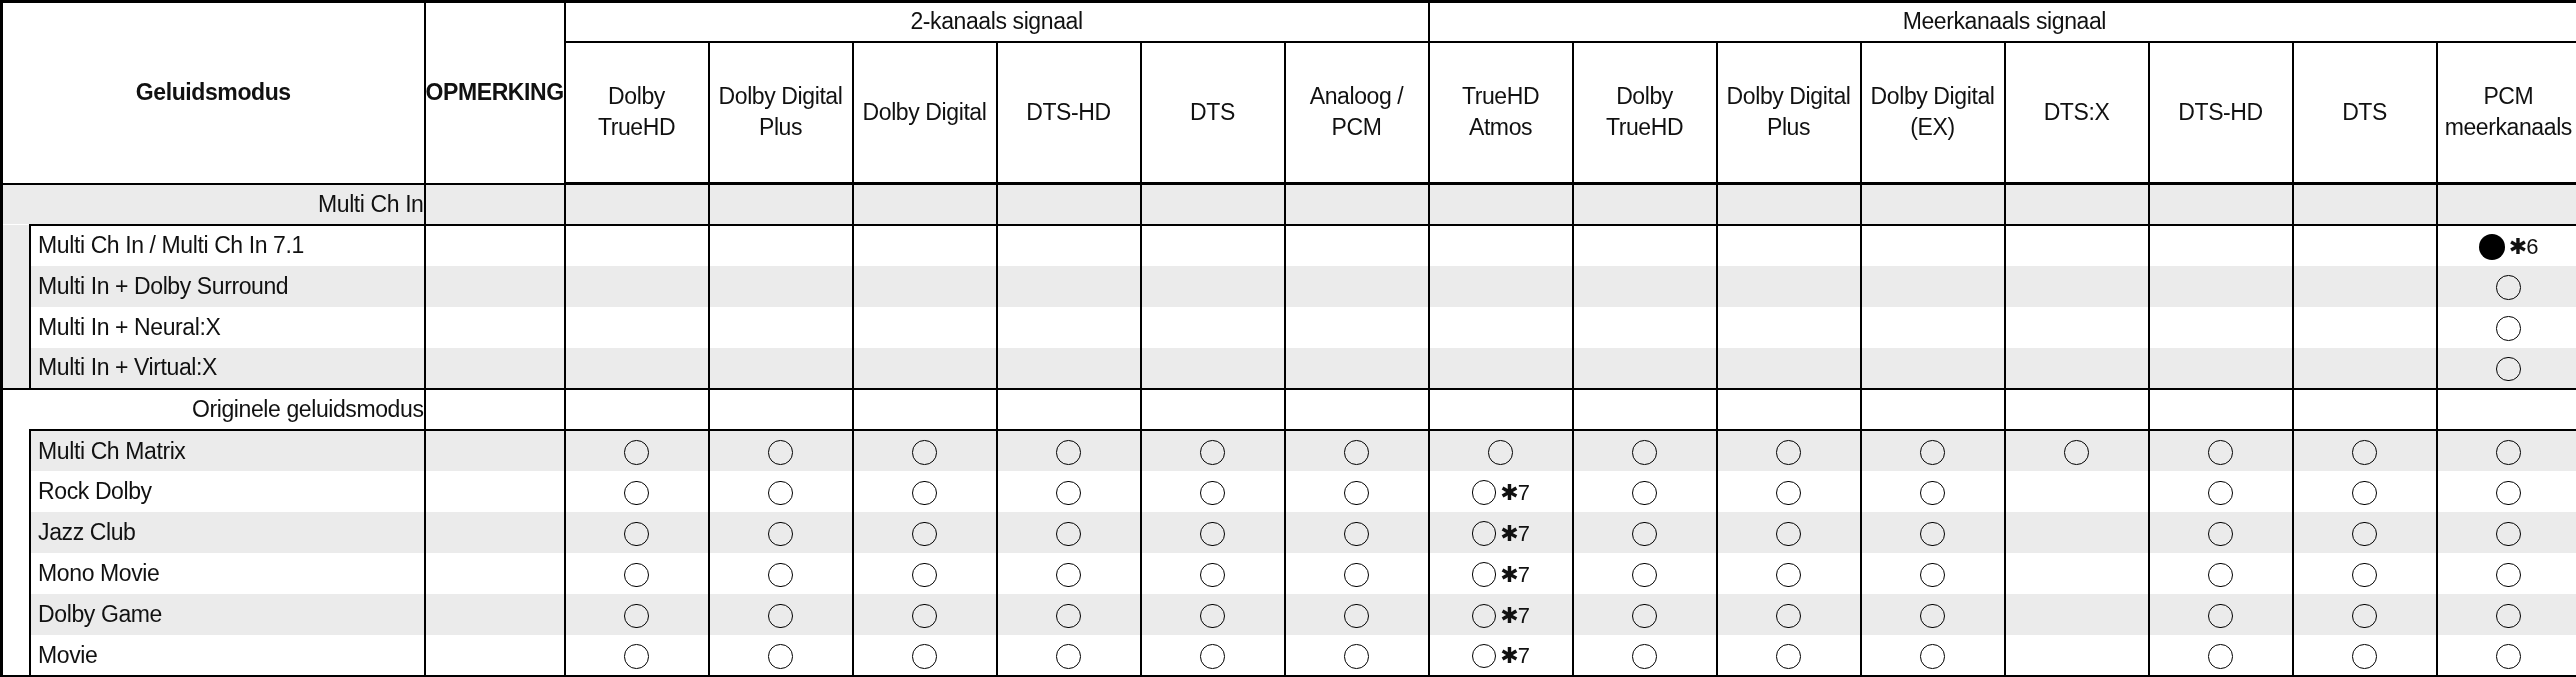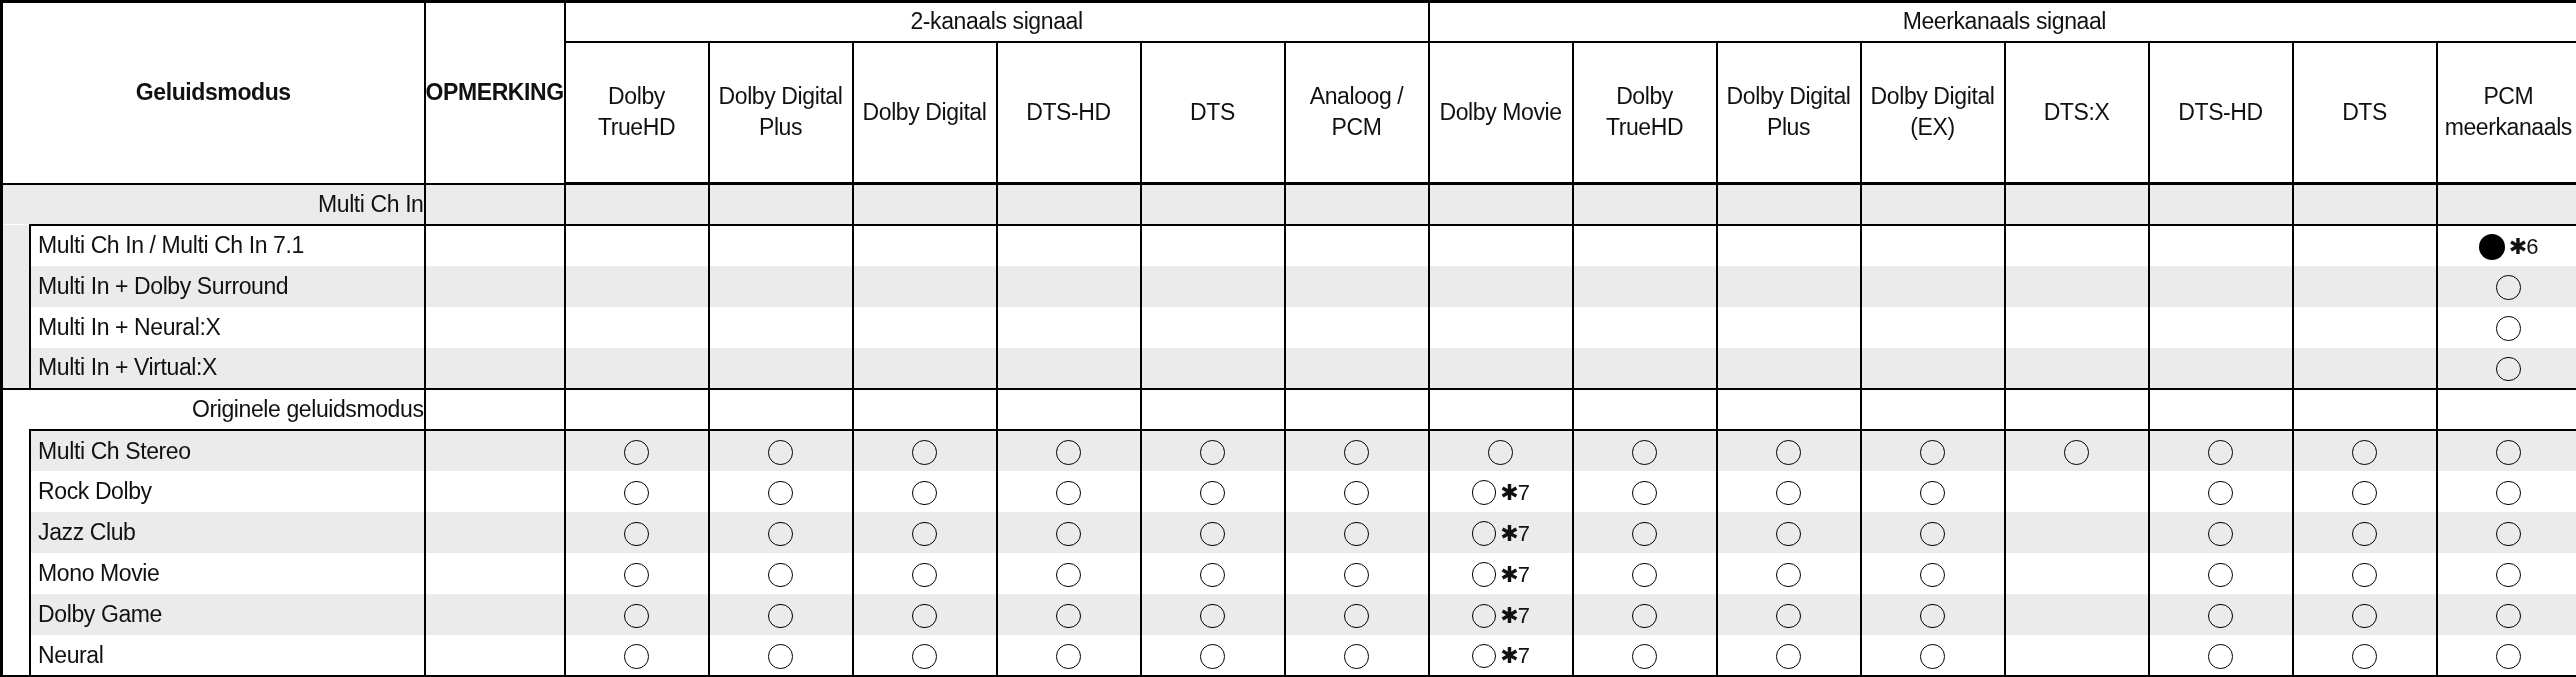--- a/index.html
+++ b/index.html
@@ -78,21 +78,21 @@
         <th colspan="6">2-kanaals signaal</th>
         <th colspan="8">Meerkanaals signaal</th>
       </tr>
       <tr class="format-row" id="format-row">
           <th>Dolby TrueHD</th>
           <th>Dolby Digital Plus</th>
           <th>Dolby Digital</th>
           <th>DTS-HD</th>
           <th>DTS</th>
           <th>Analoog / PCM</th>
-          <th>Dolby Movie</th>
+          <th>TrueHD Atmos</th>
           <th>Dolby TrueHD</th>
           <th>Dolby Digital Plus</th>
           <th>Dolby Digital (EX)</th>
           <th>DTS:X</th>
           <th>DTS-HD</th>
           <th>DTS</th>
           <th>PCM meerkanaals</th>
         </tr>
     </thead>
     <tbody id="table-body">
@@ -212,21 +212,21 @@
           <td class="sym w"></td>
           <td class="sym w"></td>
           <td class="sym w"></td>
           <td class="sym w"></td>
           <td class="sym w"></td>
           <td class="sym w"></td>
           <td class="sym w"></td>
         </tr>
         <tr class="first-sub">
           <td class="gutter w"></td>
-          <td class="name bt g">Multi Ch Stereo</td>
+          <td class="name bt g">Multi Ch Matrix</td>
           <td class="note-c bt g"></td>
           <td class="sym bt g"><span class="sym-wrap">
               <span class="circ"></span>
             </span></td>
           <td class="sym bt g"><span class="sym-wrap">
               <span class="circ"></span>
             </span></td>
           <td class="sym bt g"><span class="sym-wrap">
               <span class="circ"></span>
             </span></td>
@@ -443,21 +443,21 @@
             </span></td>
           <td class="sym bt g"><span class="sym-wrap">
               <span class="circ"></span>
             </span></td>
           <td class="sym bt g"><span class="sym-wrap">
               <span class="circ"></span>
             </span></td>
         </tr>
         <tr>
           <td class="gutter w"></td>
-          <td class="name bt w">Neural</td>
+          <td class="name bt w">Movie</td>
           <td class="note-c bt w"></td>
           <td class="sym bt w"><span class="sym-wrap">
               <span class="circ"></span>
             </span></td>
           <td class="sym bt w"><span class="sym-wrap">
               <span class="circ"></span>
             </span></td>
           <td class="sym bt w"><span class="sym-wrap">
               <span class="circ"></span>
             </span></td>

